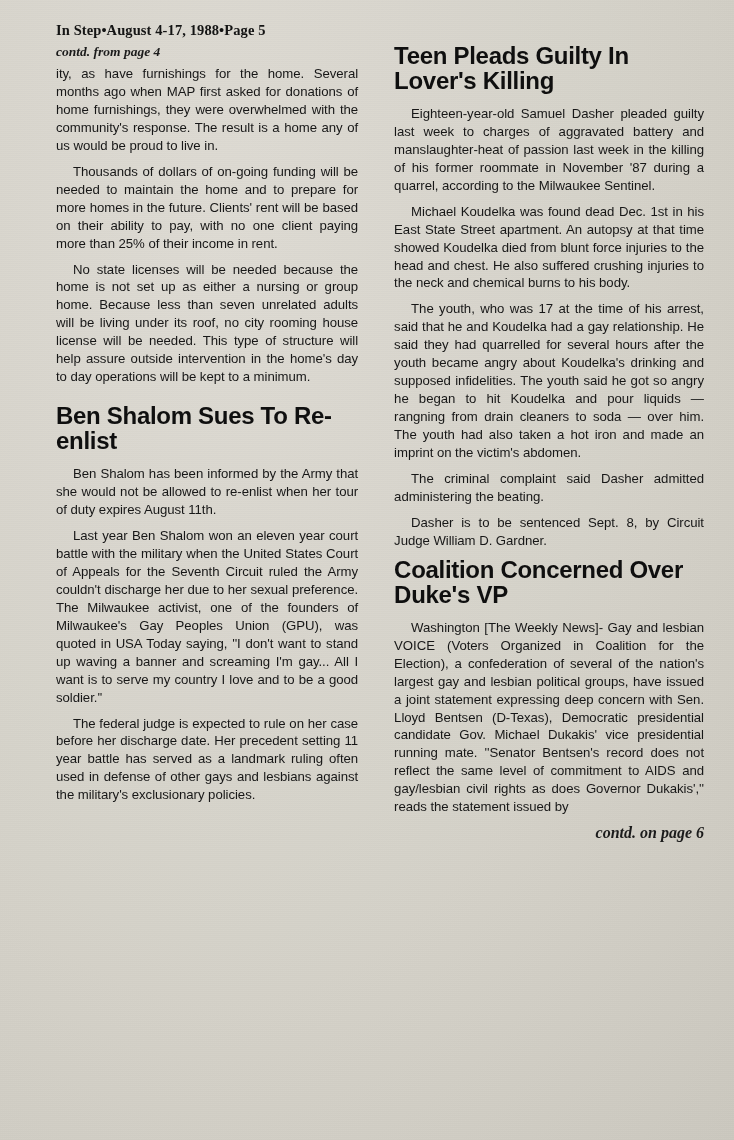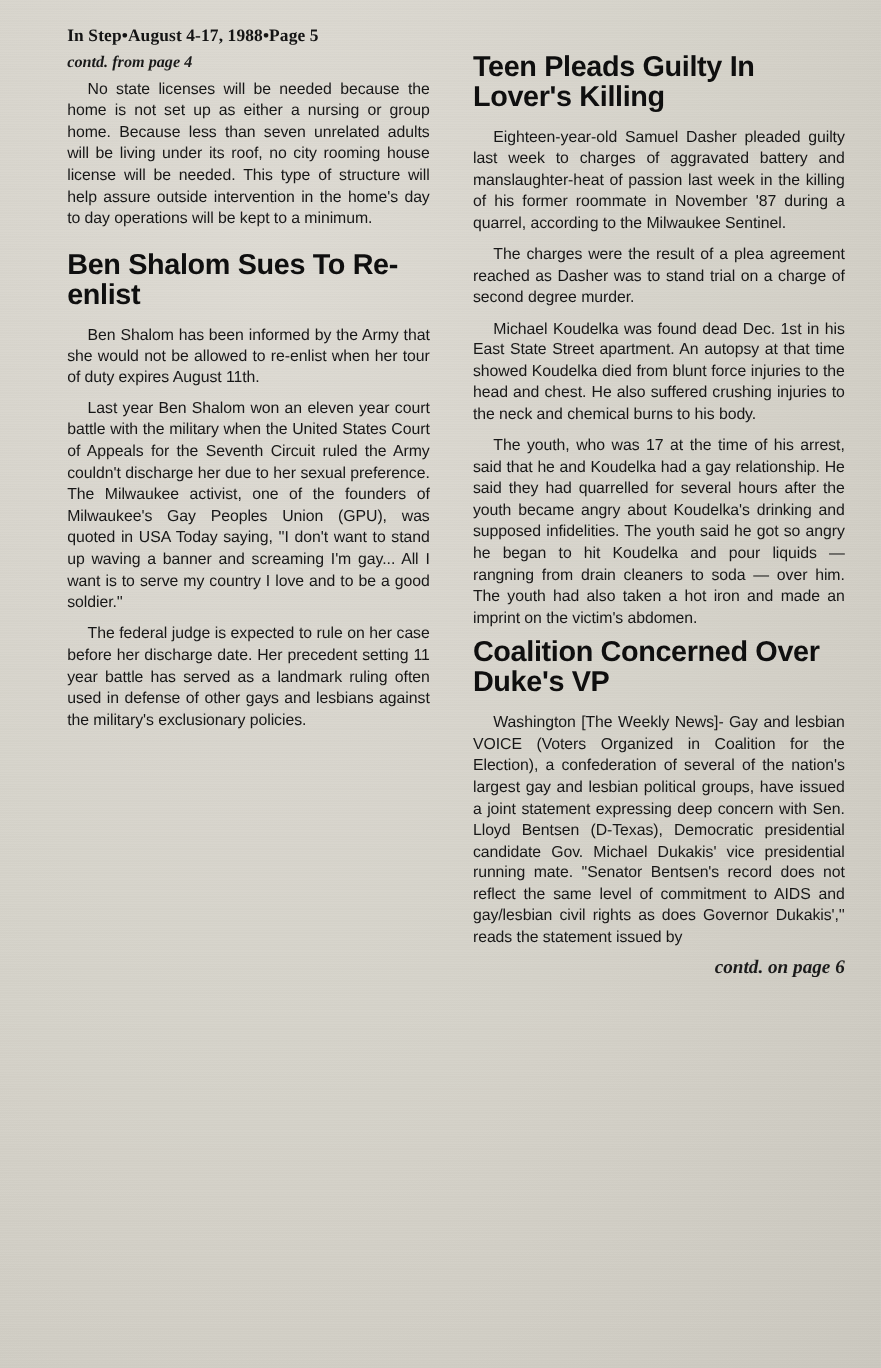--- a/index.html
+++ b/index.html
@@ -101,38 +101,41 @@
 <div class="page">
 
   <div class="masthead">In Step•August 4-17, 1988•Page 5</div>
 
   <div class="columns">
 
     <div class="col col-left">
 
       <div class="contd-top">contd. from page 4</div>
 
+      <p class="body">ity, as have furnishings for the home. Several months ago when MAP first asked for donations of home furnishings, they were overwhelmed with the community's response. The result is a home any of us would be proud to live in.</p>
+      <p class="body indent">Thousands of dollars of on-going funding will be needed to maintain the home and to prepare for more homes in the future. Clients' rent will be based on their ability to pay, with no one client paying more than 25% of their income in rent.</p>
       <p class="body indent">No state licenses will be needed because the home is not set up as either a nursing or group home. Because less than seven unrelated adults will be living under its roof, no city rooming house license will be needed. This type of structure will help assure outside intervention in the home's day to day operations will be kept to a minimum.</p>
 
       <h2 class="headline sp-top">Ben Shalom Sues To Re-enlist</h2>
 
       <p class="body indent">Ben Shalom has been informed by the Army that she would not be allowed to re-enlist when her tour of duty expires August 11th.</p>
       <p class="body indent">Last year Ben Shalom won an eleven year court battle with the military when the United States Court of Appeals for the Seventh Circuit ruled the Army couldn't discharge her due to her sexual preference. The Milwaukee activist, one of the founders of Milwaukee's Gay Peoples Union (GPU), was quoted in USA Today saying, ''I don't want to stand up waving a banner and screaming I'm gay... All I want is to serve my country I love and to be a good soldier.''</p>
       <p class="body indent">The federal judge is expected to rule on her case before her discharge date. Her precedent setting 11 year battle has served as a landmark ruling often used in defense of other gays and lesbians against the military's exclusionary policies.</p>
 
     </div>
 
     <div class="col col-right">
 
       <h2 class="headline">Teen Pleads Guilty In Lover's Killing</h2>
 
       <p class="body indent">Eighteen-year-old Samuel Dasher pleaded guilty last week to charges of aggravated battery and manslaughter-heat of passion last week in the killing of his former roommate in November '87 during a quarrel, according to the Milwaukee Sentinel.</p>
-      <p class="body indent">The charges were the result of a plea agreement reached as Dasher was to stand trial on a charge of second degree murder.</p>
       <p class="body indent">Michael Koudelka was found dead Dec. 1st in his East State Street apartment. An autopsy at that time showed Koudelka died from blunt force injuries to the head and chest. He also suffered crushing injuries to the neck and chemical burns to his body.</p>
       <p class="body indent">The youth, who was 17 at the time of his arrest, said that he and Koudelka had a gay relationship. He said they had quarrelled for several hours after the youth became angry about Koudelka's drinking and supposed infidelities. The youth said he got so angry he began to hit Koudelka and pour liquids — rangning from drain cleaners to soda — over him. The youth had also taken a hot iron and made an imprint on the victim's abdomen.</p>
+      <p class="body indent">The criminal complaint said Dasher admitted administering the beating.</p>
+      <p class="body indent tight">Dasher is to be sentenced Sept. 8, by Circuit Judge William D. Gardner.</p>
 
       <h2 class="headline">Coalition Concerned Over Duke's VP</h2>
 
       <p class="body indent">Washington [The Weekly News]- Gay and lesbian VOICE (Voters Organized in Coalition for the Election), a confederation of several of the nation's largest gay and lesbian political groups, have issued a joint statement expressing deep concern with Sen. Lloyd Bentsen (D-Texas), Democratic presidential candidate Gov. Michael Dukakis' vice presidential running mate. ''Senator Bentsen's record does not reflect the same level of commitment to AIDS and gay/lesbian civil rights as does Governor Dukakis','' reads the statement issued by</p>
 
       <div class="contd-bottom">contd. on page 6</div>
 
     </div>
 
   </div>

